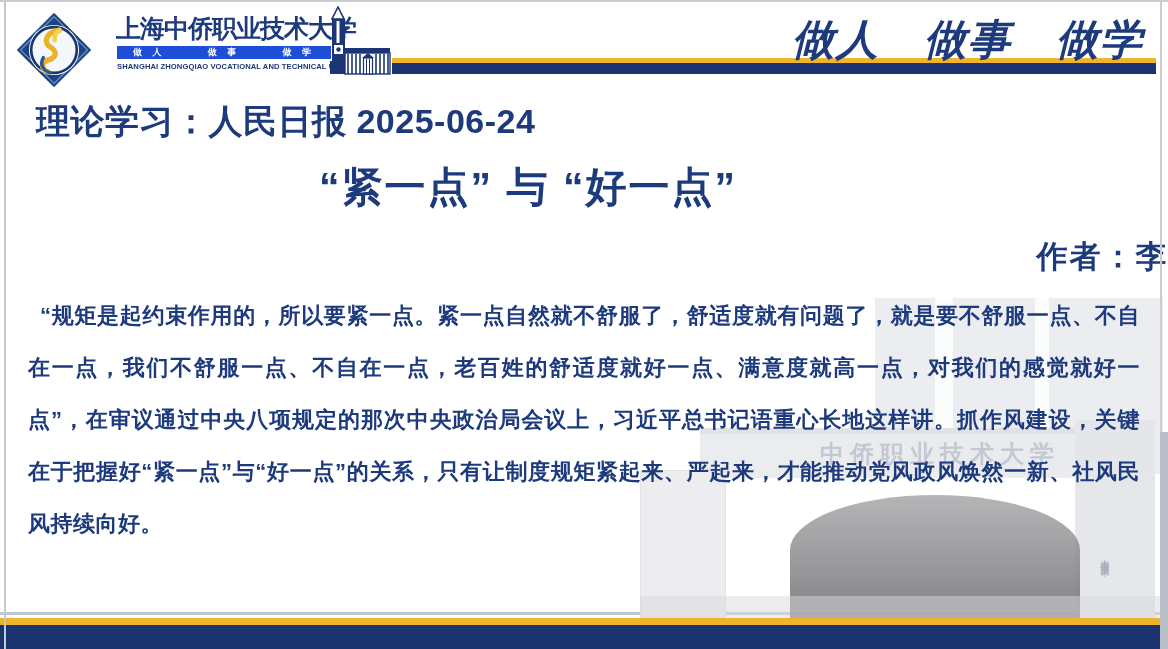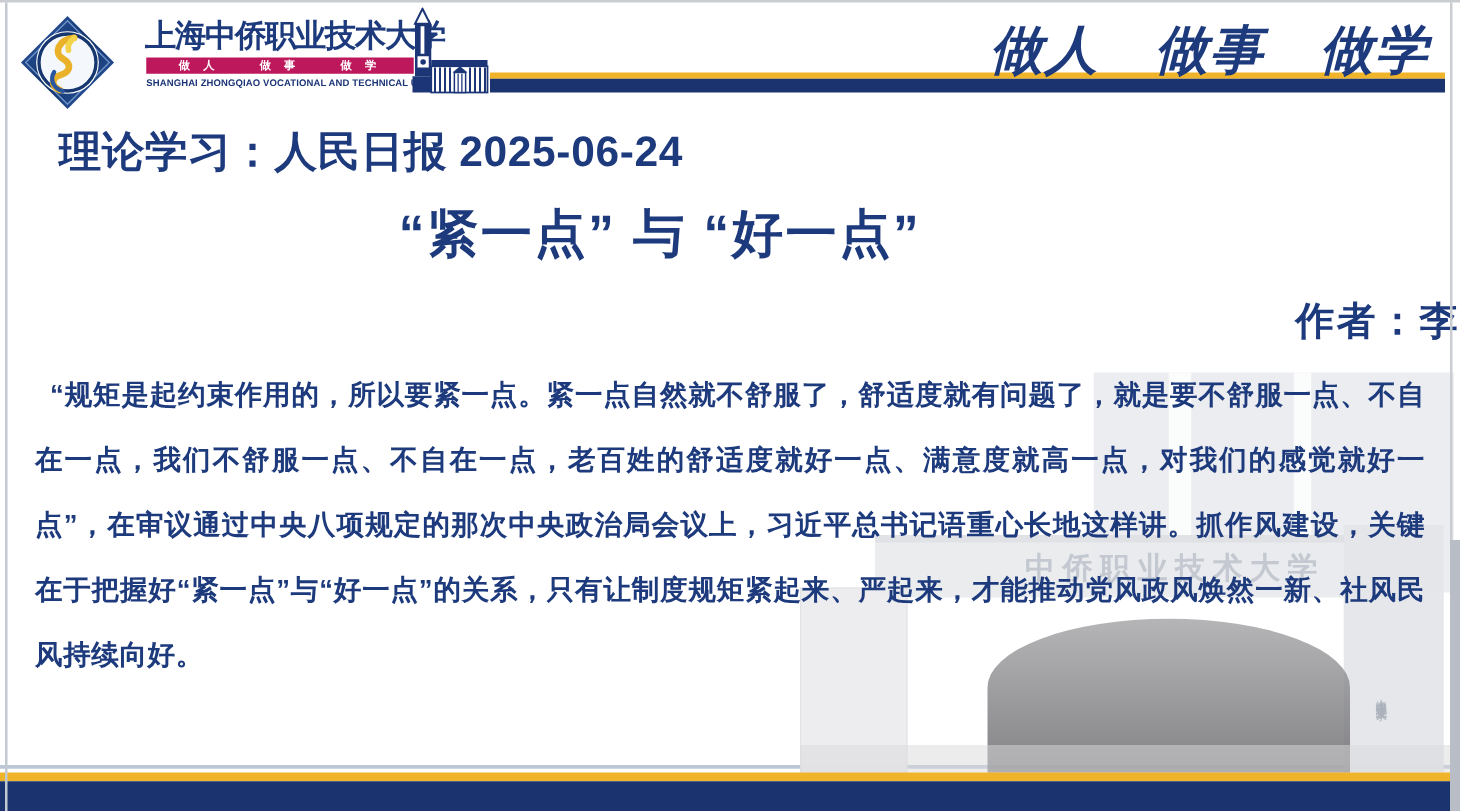--- a/index.html
+++ b/index.html
@@ -14,38 +14,38 @@
   .border-right  { position: absolute; left: 1160px; top: 2px; width: 2px; height: 430px; background: #c9cdd2; z-index: 5; }
   .right-shadow  { position: absolute; left: 1160px; top: 432px; width: 8px; height: 217px; background: #b9bec6; z-index: 6; }
 
   
   .logo { position: absolute; left: 16px; top: 12px; width: 76px; height: 76px; z-index: 3; }
 
   .uni-cn { position: absolute; left: 116px; top: 12px; width: 218px; z-index: 3;
             color: #1d3a7d; font-size: 25px; font-weight: bold; letter-spacing: -1px;
             font-family: "Liberation Serif", "DejaVu Serif", serif; white-space: nowrap; }
   .motto-strip { position: absolute; left: 117px; top: 46px; width: 214px; height: 13px;
-                 background: #be185d; z-index: 3; display: flex; justify-content: space-between;
-                 align-items: flex-end; padding: 0 26px; }
+                 background: #1d4ed8; z-index: 3; display: flex; justify-content: space-between;
+                 align-items: flex-end; padding: 0 16px; }
   .motto-strip span { color: #fff; font-size: 9px; font-weight: bold; letter-spacing: 4px; line-height: 13px; }
   .uni-en { position: absolute; left: 117px; top: 62px; width: 240px; z-index: 3;
             color: #1c3576; font-size: 7.6px; font-weight: bold; letter-spacing: 0.1px; white-space: nowrap; }
 
   .building { position: absolute; left: 328px; top: 6px; width: 64px; height: 70px; z-index: 3; }
 
   .motto-right { position: absolute; right: 24px; top: 12px; z-index: 3;
                  color: #1d3a7d; font-size: 42px; font-weight: bold; font-style: italic;
                  font-family: "Liberation Serif", "DejaVu Serif", serif;
                  letter-spacing: 2px; white-space: nowrap; margin-left: 48px; }
 
   .header-bar-gold { position: absolute; left: 392px; top: 58px; width: 764px; height: 5px; background: #efb429; z-index: 2; }
   .header-bar-navy { position: absolute; left: 392px; top: 63px; width: 764px; height: 11px; background: #1b3470; z-index: 2; }
 
   
-  .section-heading { position: absolute; left: 47px; top: 99px; z-index: 4;
+  .section-heading { position: absolute; left: 36px; top: 99px; z-index: 4;
                      color: #1d3a7d; font-size: 34px; font-weight: bold; letter-spacing: 0.5px; }
   .main-title { position: absolute; left: 0; top: 160px; width: 1056px; text-align: center; z-index: 4;
                 color: #1d3a7d; font-size: 41px; font-weight: bold; letter-spacing: 2px; }
   .author-line { position: absolute; left: 0; top: 236px; width: 1168px; text-align: right; z-index: 4;
                  color: #1d3a7d; font-size: 31px; font-weight: bold; letter-spacing: 2px; margin-left: 44px; }
   .body-paragraph { position: absolute; left: 28px; top: 290px; width: 1112px; z-index: 4;
                     color: #1d3a7d; font-size: 22px; font-weight: bold; line-height: 52px;
                     text-align: justify; text-justify: inter-ideograph; word-break: break-all;
                     text-indent: 0.55em; letter-spacing: 0.5px; }
 

